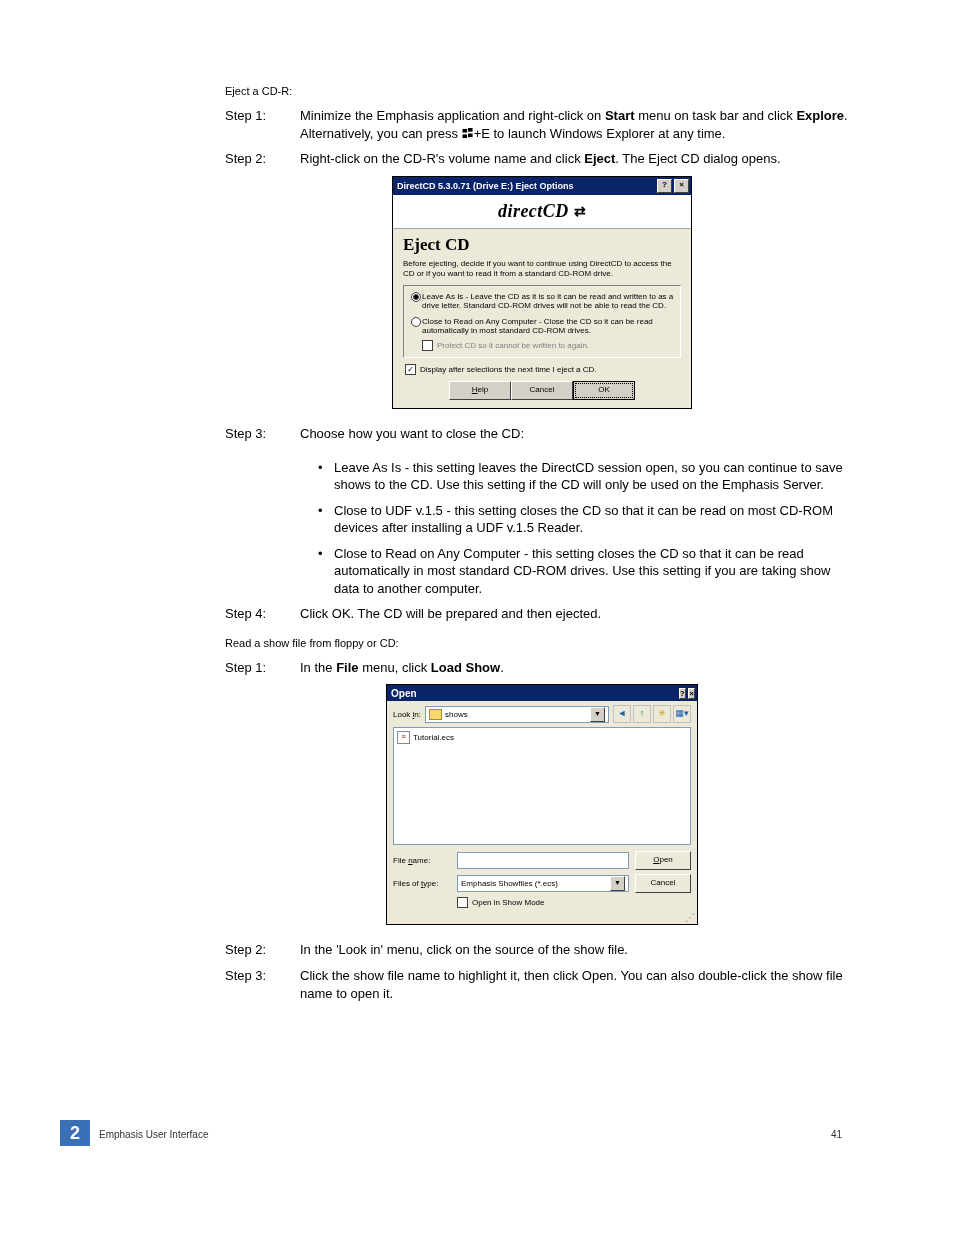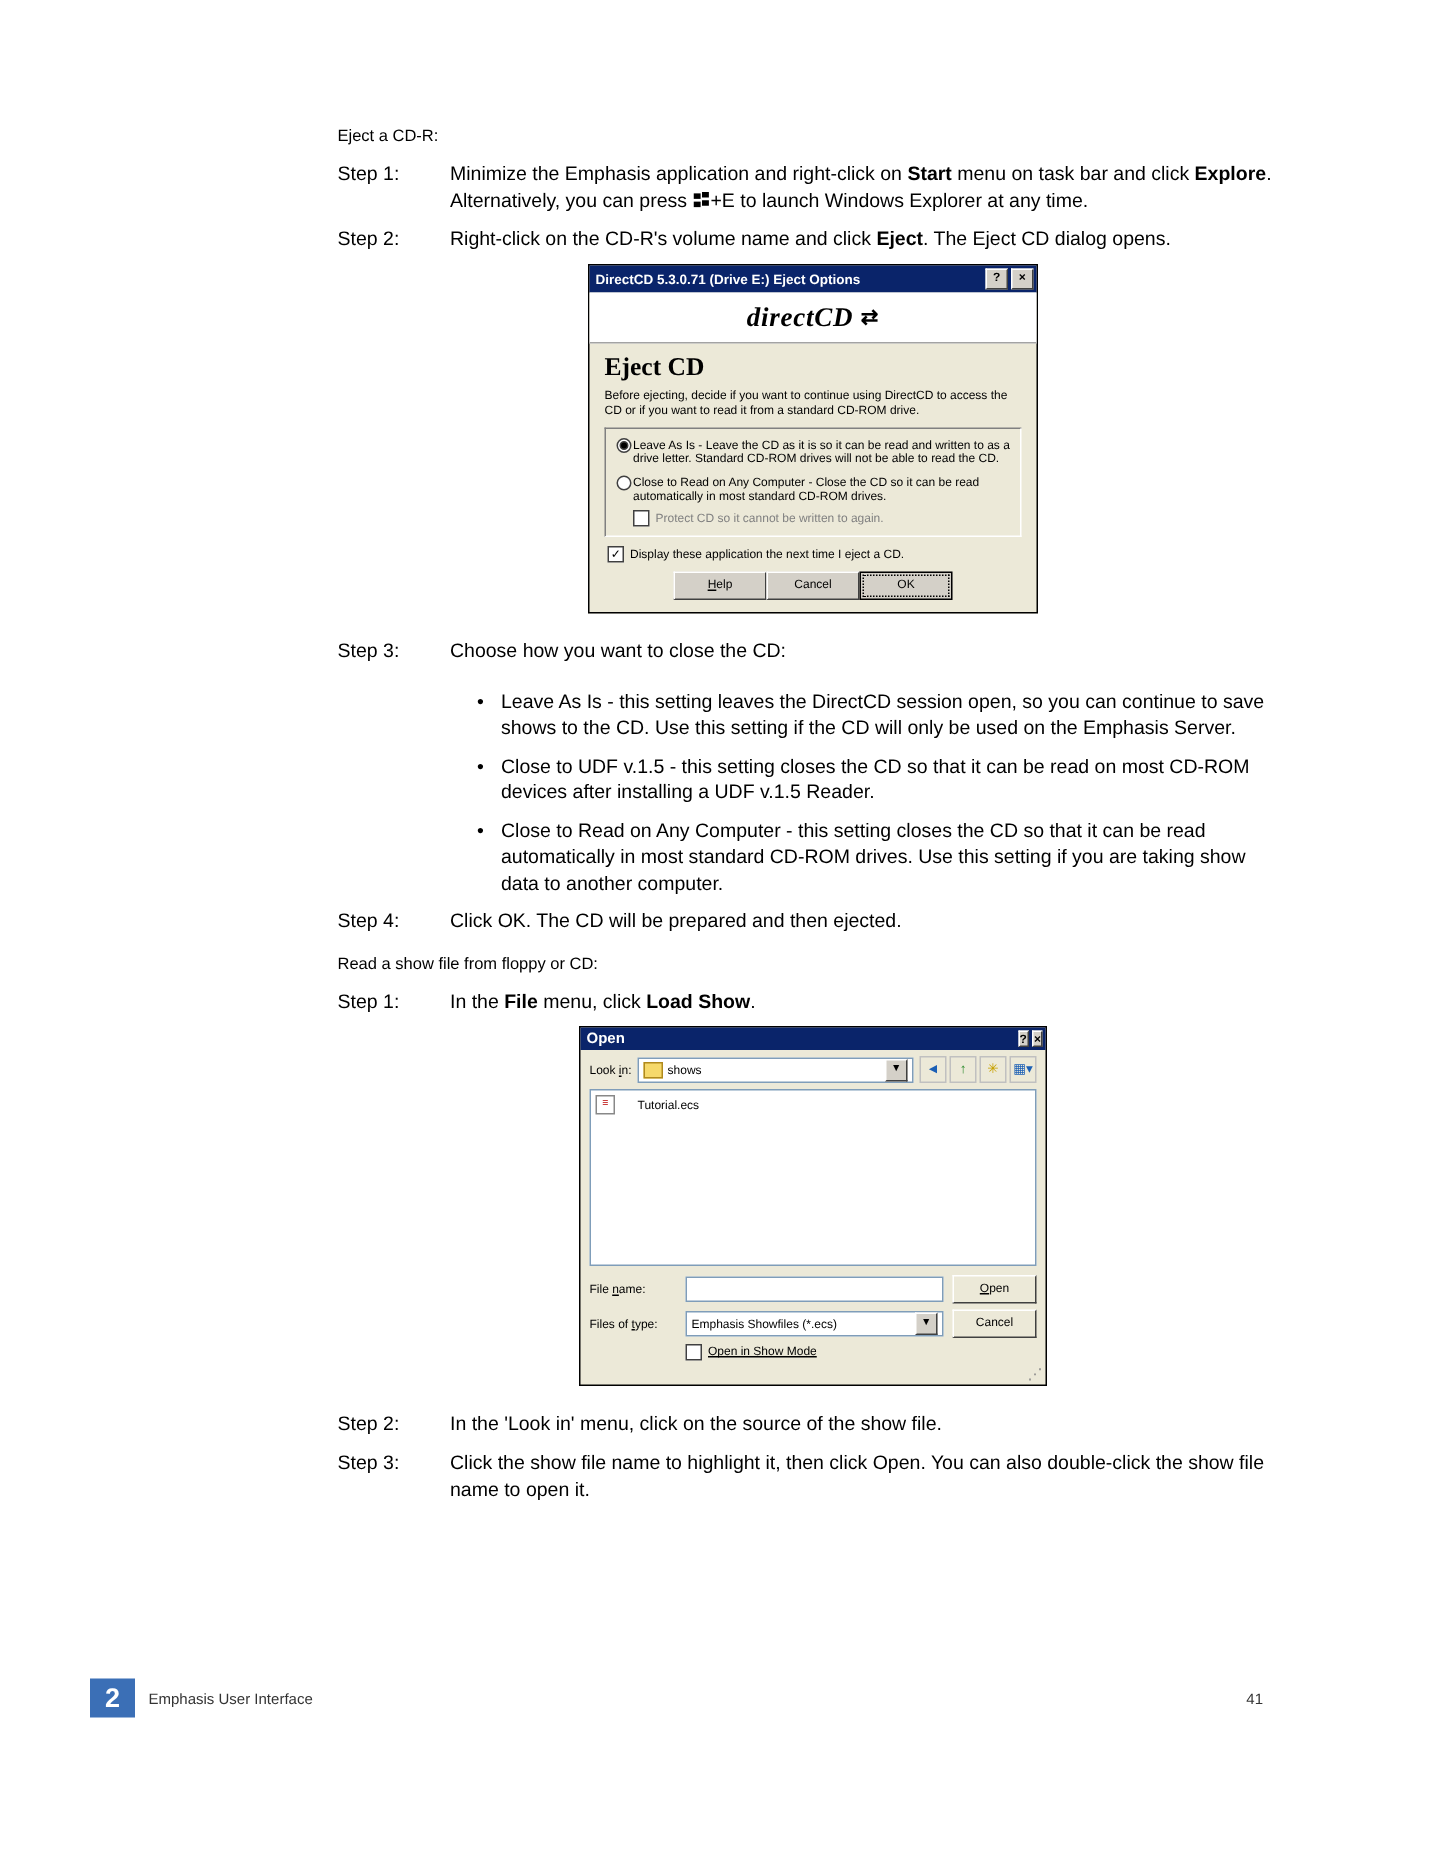--- a/index.html
+++ b/index.html
@@ -198,21 +198,21 @@
     font-size: 9px; line-height: 14px; text-align: center; color: #1b5fb5;
   }
   .open-list {
     margin: 0 6px;
     height: 110px;
     background: #fff;
     border: 1px solid #7f9db9;
     padding: 3px;
     font-size: 8px;
   }
-  .file-item { display: flex; align-items: center; gap: 15px; }
+  .file-item { display: flex; align-items: center; gap: 3px; }
   .file-ico {
     width: 11px; height: 11px; border: 1px solid #888; background: #fff;
     font-size: 7px; line-height: 9px; text-align: center; color: #b00;
   }
   .open-bottom {
     padding: 6px;
     display: grid;
     grid-template-columns: 58px 1fr 56px;
     gap: 4px 6px;
     align-items: center;
@@ -222,23 +222,22 @@
     height: 15px; background: #fff; border: 1px solid #7f9db9;
     display: flex; align-items: center; padding: 0 3px; justify-content: space-between;
   }
   .open-btn {
     height: 17px; background: #ece9d8;
     border: 1px solid #fff; border-right-color:#404040; border-bottom-color:#404040;
     text-align: center; line-height: 15px; font-size: 8px;
   }
   .open-check-row {
     grid-column: 2 / span 2;
-    display: flex; align-items: flex-start; gap: 4px;
-    font-size: 8px;
-    text-decoration: underline;
+    display: flex; align-items: center; gap: 4px;
+    font-size: 8px;
   }
   .resize-grip {
     text-align: right; padding: 0 2px 2px 0; color: #888; font-size: 10px; line-height: 8px;
   }
   .dd-arrow {
     width: 13px; height: 13px;
     background: #d4d0c8;
     border: 1px solid #fff; border-right-color:#404040; border-bottom-color:#404040;
     font-size: 7px; text-align: center; line-height: 11px;
   }
@@ -326,21 +325,21 @@
               </div>
             <div>Close to Read on Any Computer - Close the CD so it can be read automatically in most standard CD-ROM drives.</div>
           </div>
           <div class="disabled-line">
             <span class="chk" style="color:#a0a0a0"></span>
             <span>Protect CD so it cannot be written to again.</span>
           </div>
         </div>
         <div class="chk-row">
           <span class="chk">✓</span>
-          <span>Display these application the next time I eject a CD.</span>
+          <span>Display after selections the next time I eject a CD.</span>
         </div>
         <div class="dlg-btns">
           <div class="dlg-btn"><span class="u">H</span><span>elp</span></div>
           <div class="dlg-btn">Cancel</div>
           <div class="dlg-btn default">OK</div>
         </div>
       </div>
     </div>
   </div>
 

